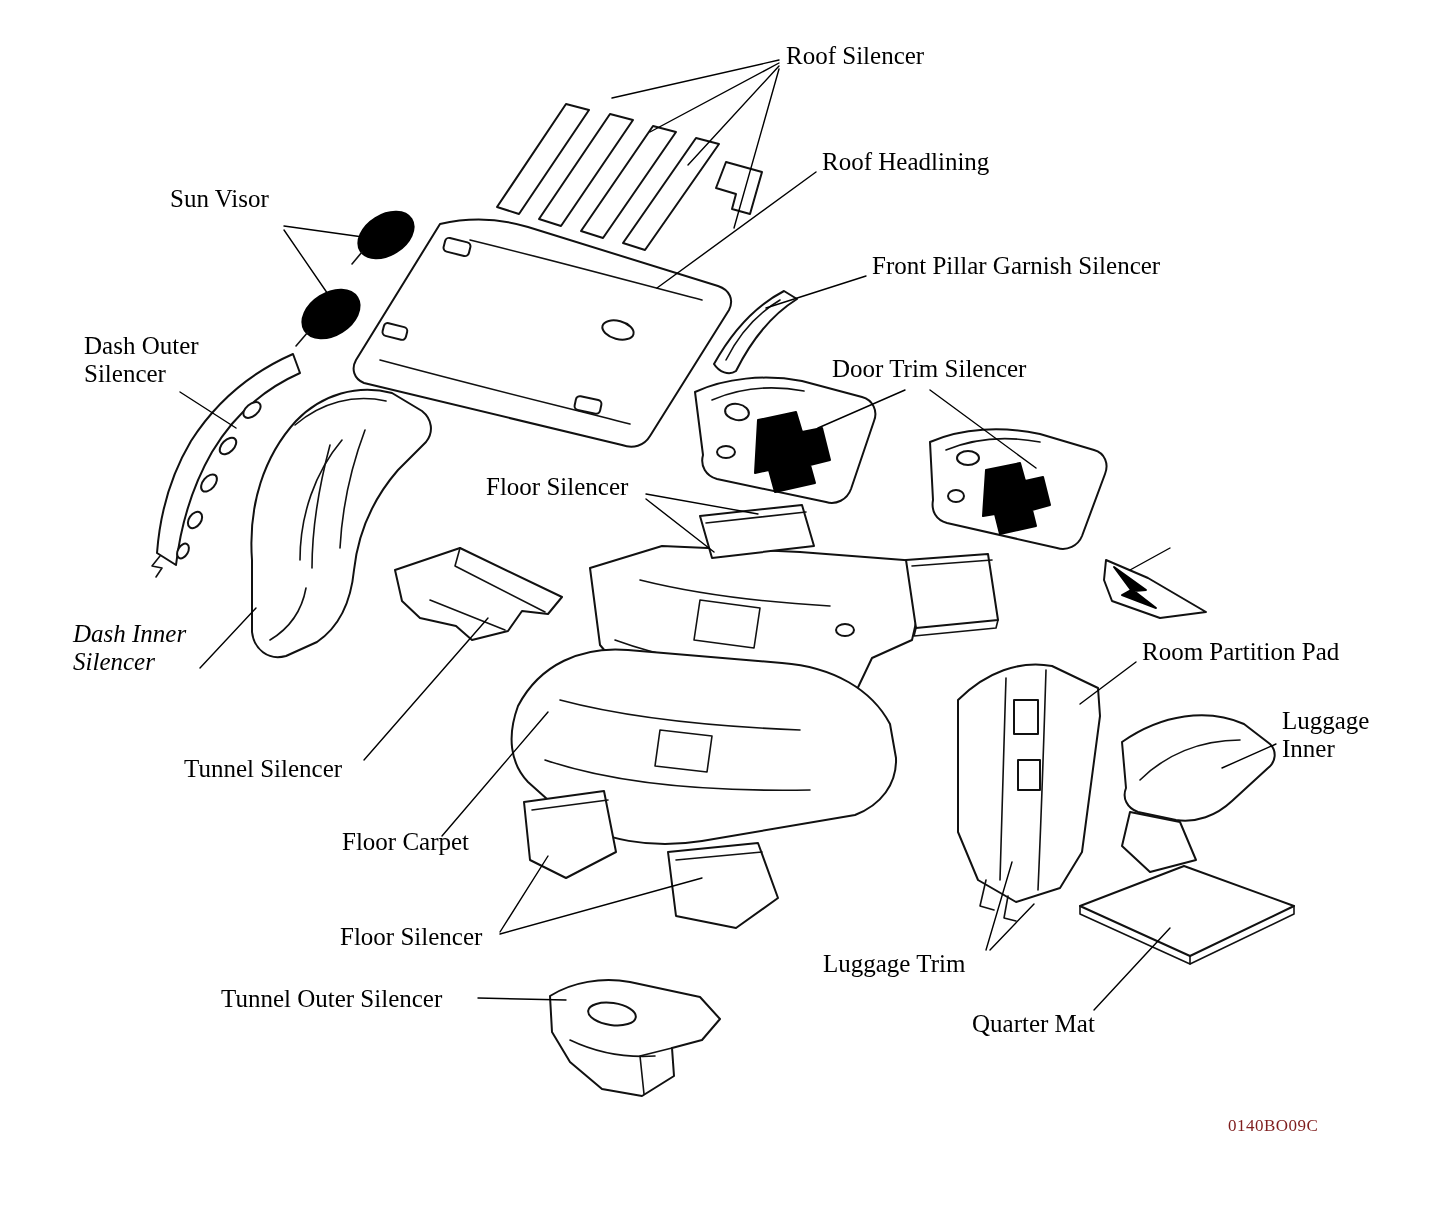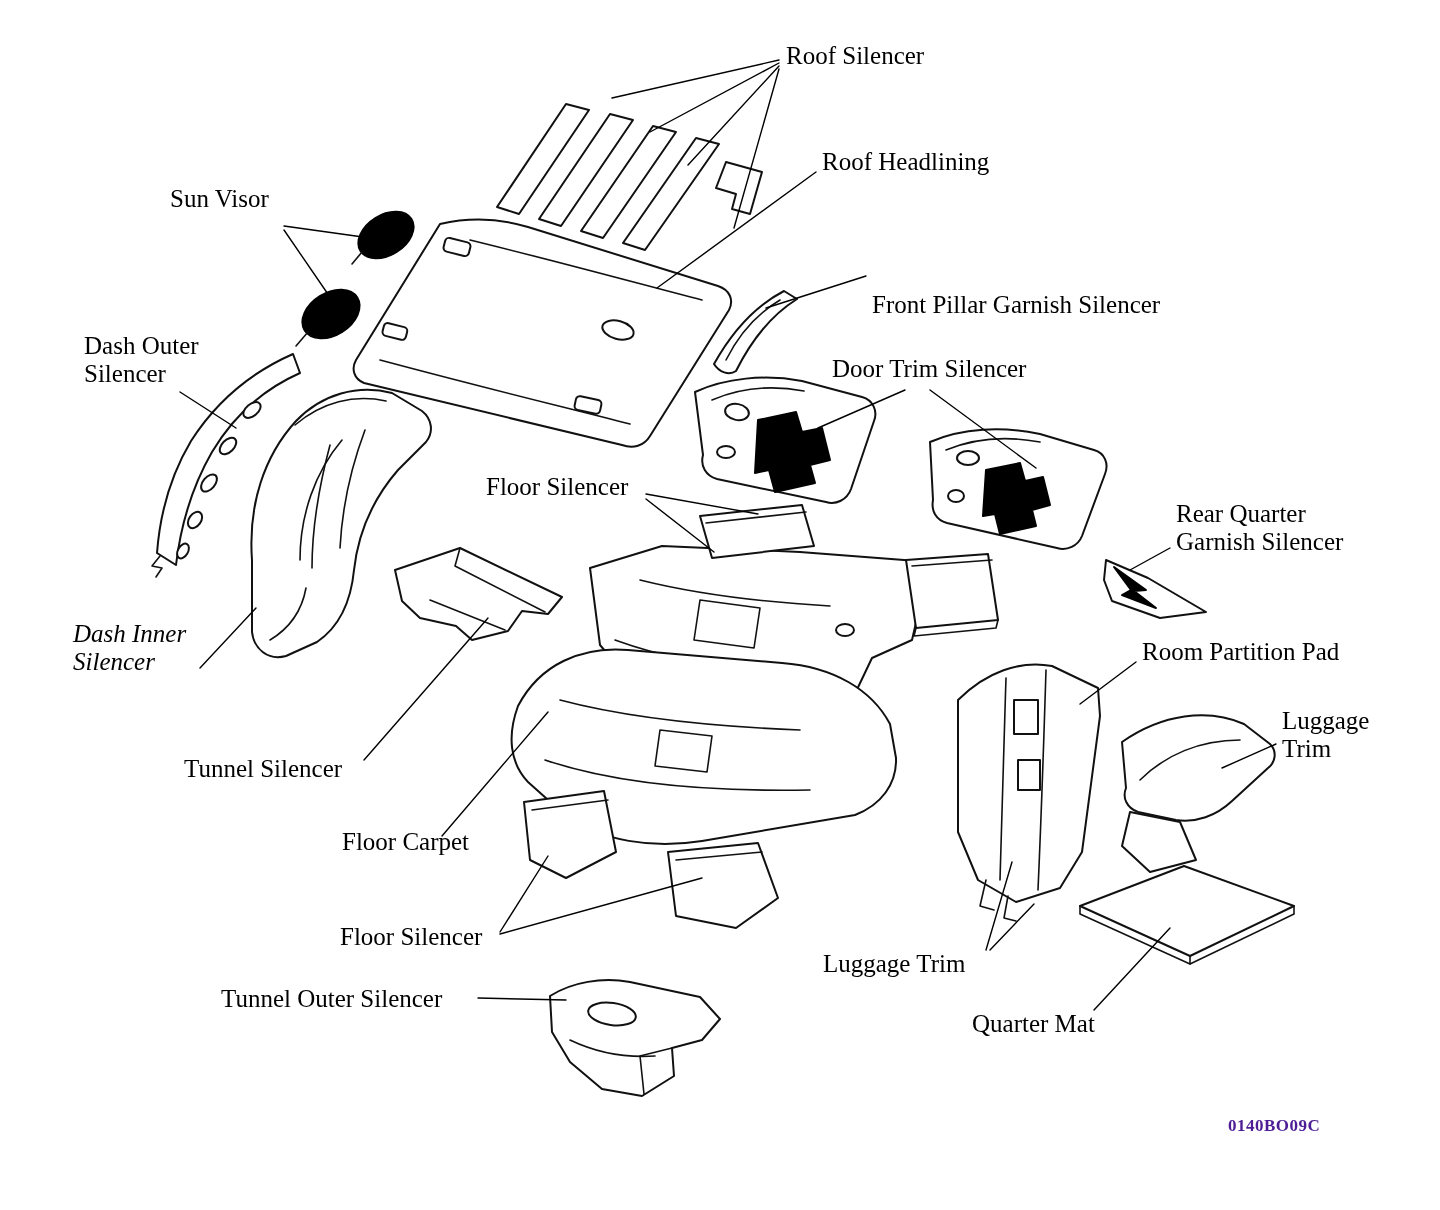--- a/index.html
+++ b/index.html
@@ -16,24 +16,23 @@
   .label {
     position: absolute;
     color: #000000;
     font-size: 25px;
     line-height: 1.13;
     white-space: nowrap;
   }
   .label span { display: block; }
   .fig-code {
     position: absolute;
-    color: #4c1d95;
+    color: #7f1d1d;
     font-size: 17px;
     letter-spacing: 0.5px;
-    font-weight: bold;
   }
   
   .art path, .art ellipse, .art rect {
     stroke: #111111;
     stroke-width: 2;
     fill: #ffffff;
     stroke-linejoin: round;
     stroke-linecap: round;
   }
   .art .detail { fill: none; stroke-width: 1.6; }
@@ -247,54 +246,50 @@
   </div>
 
   <div class="label" style="left:822px; top:148px;">
     <span>Roof Headlining</span>
   </div>
 
   <div class="label" style="left:170px; top:185px;">
     <span>Sun Visor</span>
   </div>
 
-  <div class="label" style="left:872px; top:252px;margin-top:39px;">
+  <div class="label" style="left:872px; top:252px;">
     <span>Front Pillar Garnish Silencer</span>
   </div>
 
   <div class="label" style="left:84px; top:332px;">
     <span>Dash Outer</span>
     <span>Silencer</span>
   </div>
 
   <div class="label" style="left:832px; top:355px;">
     <span>Door Trim Silencer</span>
   </div>
 
   <div class="label" style="left:486px; top:473px;">
     <span>Floor Silencer</span>
   </div>
 
-  <div class="label" style="left:1176px; top:500px;">
-    <span>Rear Quarter</span>
-    <span>Garnish Silencer</span>
-  </div>
 
   <div class="label" style="left:73px; top:620px;font-style:italic;">
     <span>Dash Inner</span>
     <span>Silencer</span>
   </div>
 
   <div class="label" style="left:1142px; top:638px;">
     <span>Room Partition Pad</span>
   </div>
 
   <div class="label" style="left:1282px; top:707px;">
     <span>Luggage</span>
-    <span>Trim</span>
+    <span>Inner</span>
   </div>
 
   <div class="label" style="left:184px; top:755px;">
     <span>Tunnel Silencer</span>
   </div>
 
   <div class="label" style="left:302px; top:828px;margin-left:40px;">
     <span>Floor Carpet</span>
   </div>
 

